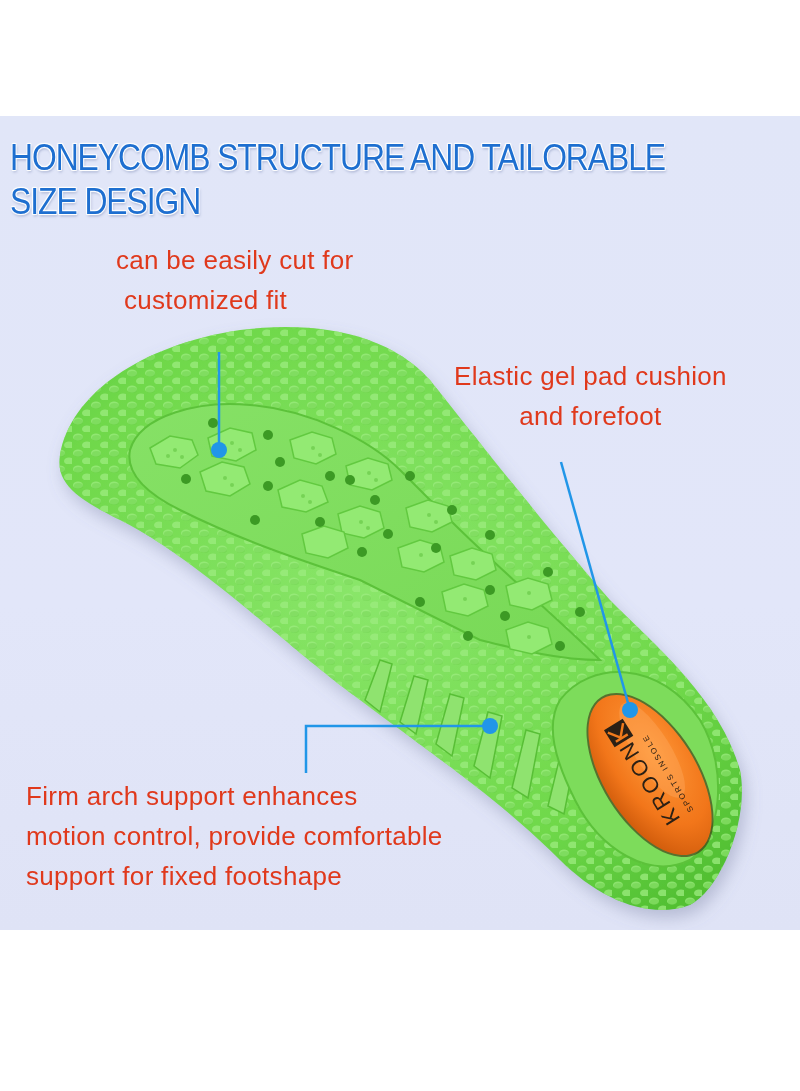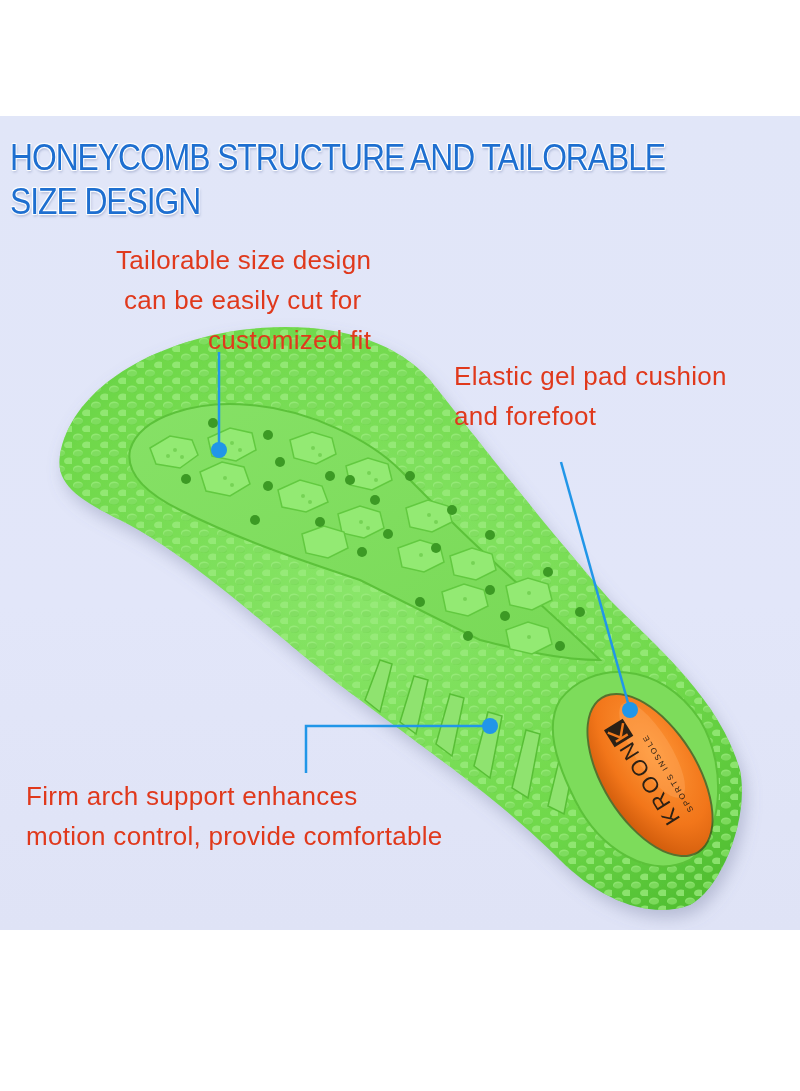--- a/index.html
+++ b/index.html
@@ -21,21 +21,21 @@
   .title .line { display: block; }
   .callout-text {
     position: absolute; margin: 0; color: #e0391c;
     font-size: 26px; line-height: 40px; font-weight: 400; letter-spacing: 0.3px;
     white-space: nowrap;
   }
   .callout-text .line { display: block; }
   #callout-cut { left: 116px; top: 124px; }
   #callout-cut .line:nth-child(2) { padding-left: 8px; }
   #callout-cut .line:nth-child(3) { padding-left: 8px; text-align: right; }
-  #callout-gel { left: 454px; top: 240px; }
+  #callout-gel { left: 454px; top: 240px; text-align: center; }
   #callout-arch { left: 26px; top: 660px; }
   svg.art { position: absolute; left: 0; top: 0; }
 </style>
 </head>
 <body>
 
 <div class="panel">
 
   <svg class="art" width="800" height="814" viewBox="0 116 800 814" xmlns="http://www.w3.org/2000/svg">
     <defs>
@@ -200,27 +200,27 @@
       <circle cx="490" cy="726" r="8"></circle>
     </g>
   </svg>
 
   <h1 class="title">
     <span class="line">HONEYCOMB STRUCTURE AND TAILORABLE</span>
     <span class="line">SIZE DESIGN</span>
   </h1>
 
   <p class="callout-text" id="callout-cut">
-    <span class="line">Tailorable size design</span>
     <span class="line">can be easily cut for</span>
     <span class="line">customized fit</span>
   </p>
 
   <p class="callout-text" id="callout-gel">
     <span class="line">Elastic gel pad cushion</span>
     <span class="line">and forefoot</span>
   </p>
 
   <p class="callout-text" id="callout-arch">
     <span class="line">Firm arch support enhances</span>
     <span class="line">motion control, provide comfortable</span>
+    <span class="line">support for fixed footshape</span>
   </p>
 </div>
 
 </body></html>

